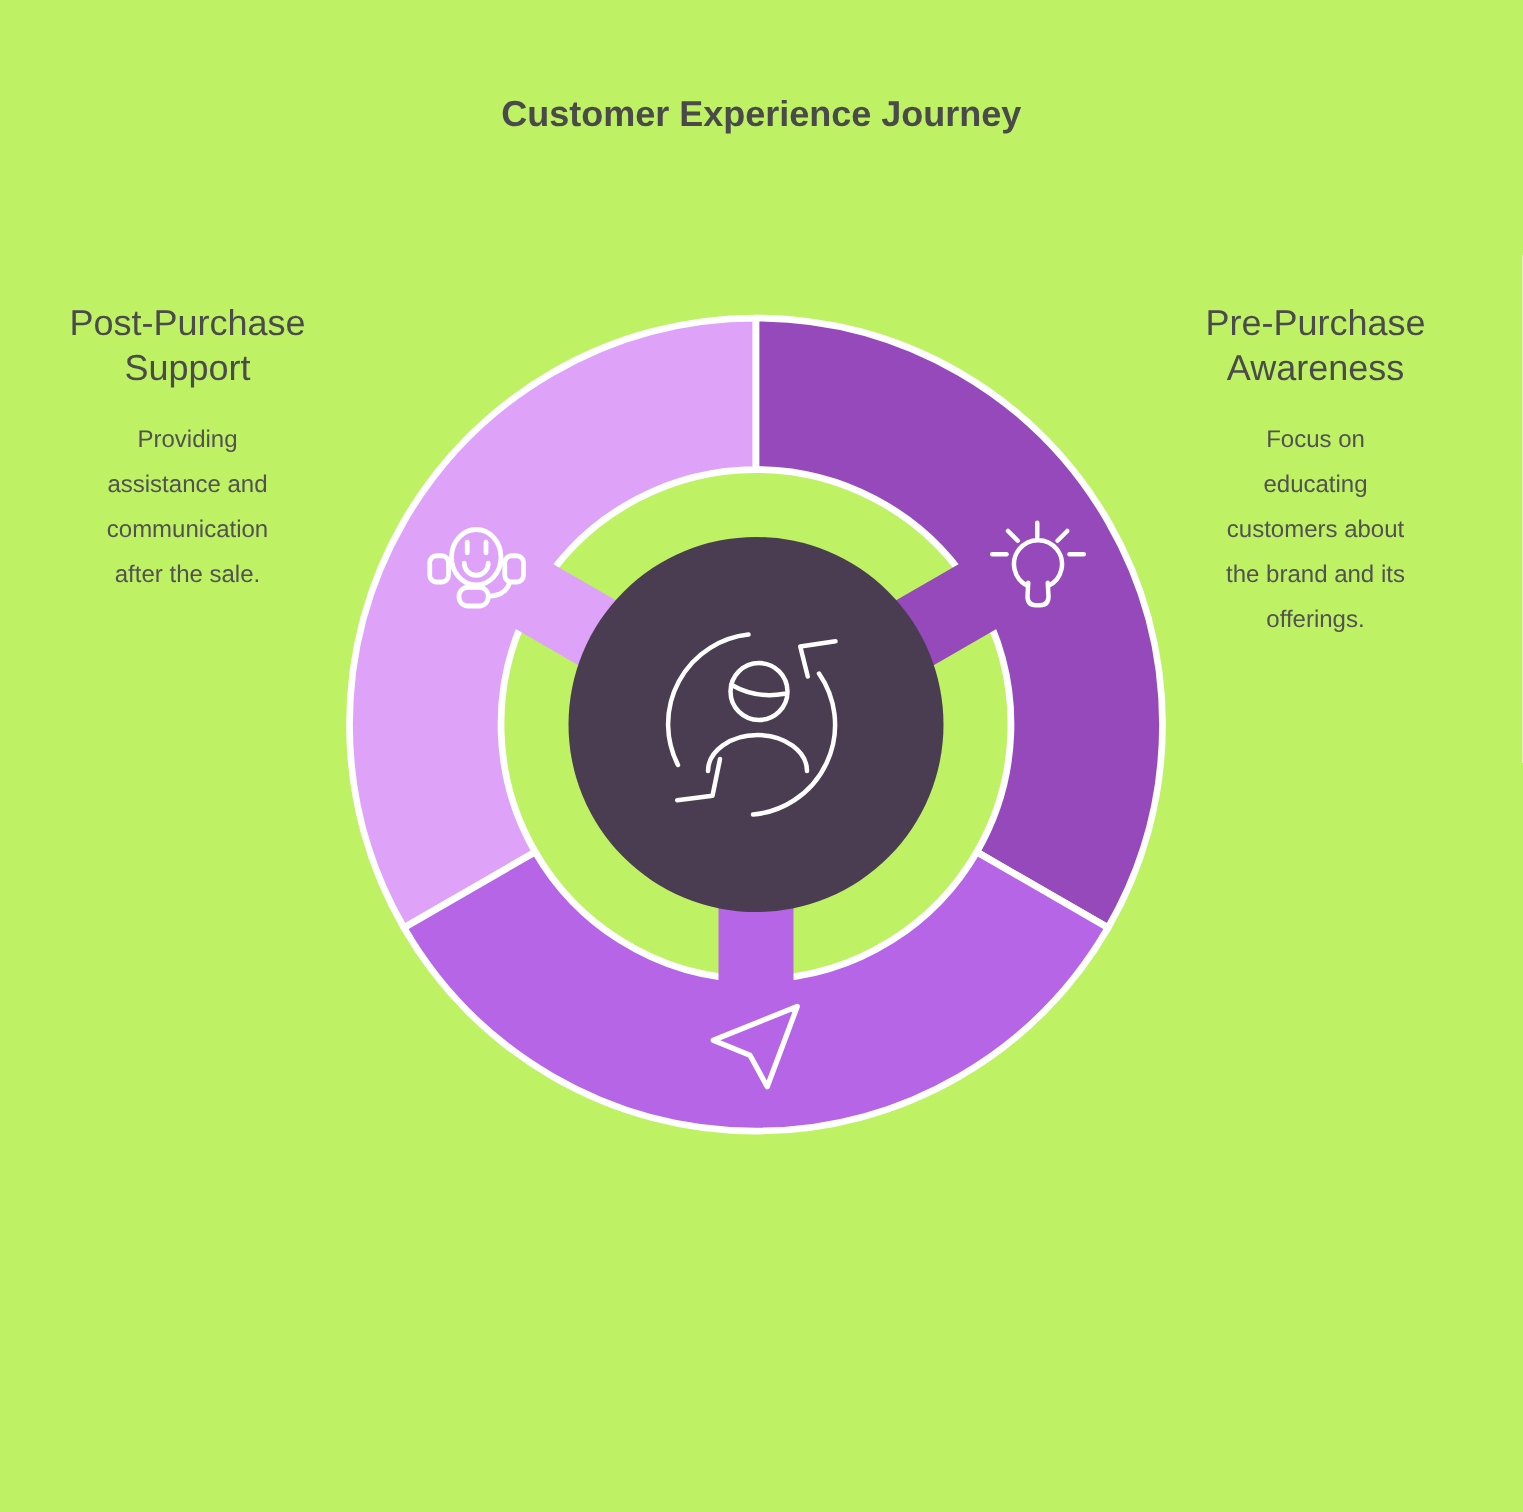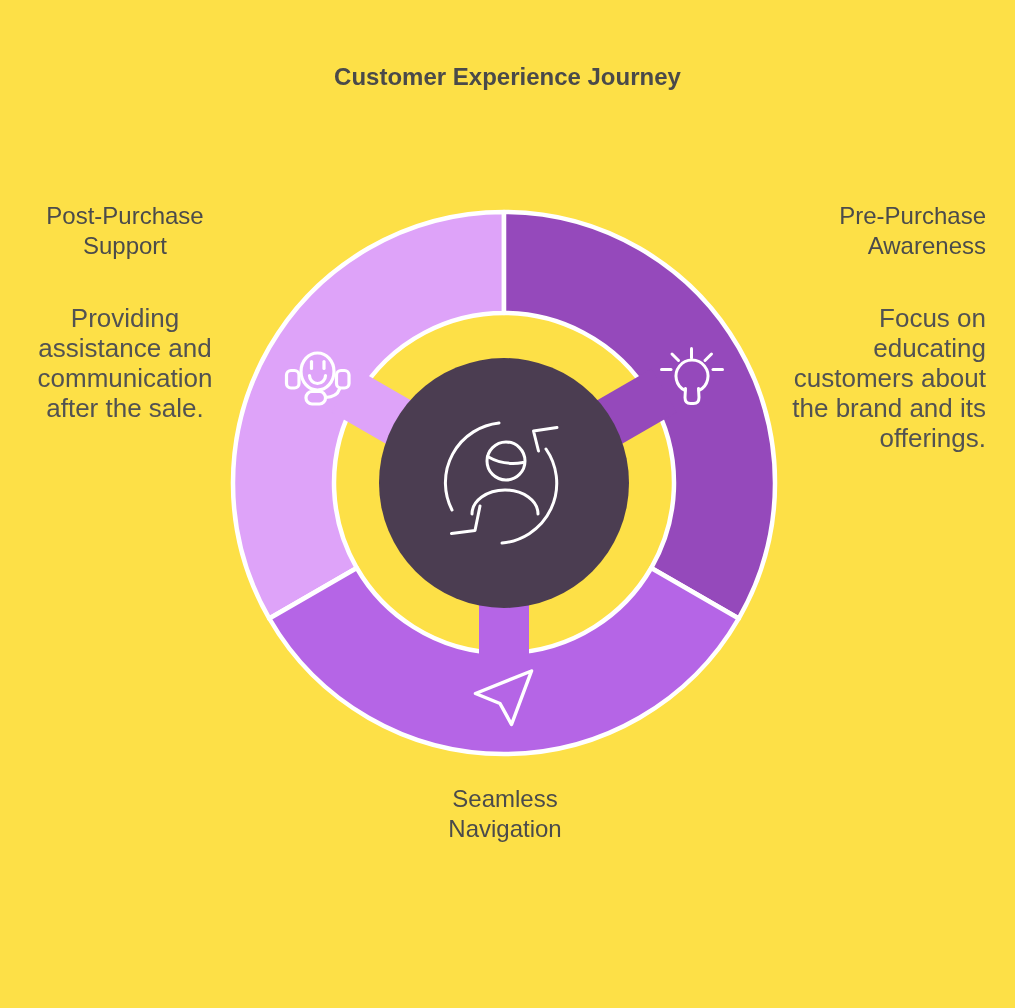--- a/index.html
+++ b/index.html
@@ -1,19 +1,19 @@
 <!DOCTYPE html>
 <html><head>
 <meta charset="utf-8">
 <style>
   html,body{margin:0;padding:0;background:#ffffff;}
   .stage{
     position:relative;
     width:1015px;height:1008px;
-    background:#fde047;
+    background:#bef264;
     font-family:"Liberation Sans", sans-serif;
     overflow:hidden;
   }
   .diagram-title{
     position:absolute;
     left:0;top:62px;width:1015px;
     margin:0;
     text-align:center;
     font-size:24px;
     font-weight:700;
@@ -26,29 +26,28 @@
     white-space:pre-line;
   }
   .seg-label .seg-title{
     font-size:24px;
     font-weight:400;
     color:#4b4b4b;
     line-height:30px;
     white-space:pre-line;
   }
   .seg-label .seg-desc{
-    font-size:26px;
+    font-size:16px;
     font-weight:400;
     color:#525252;
     line-height:30px;
     white-space:pre-line;
-    margin-top:24px;
   }
   .seg-label.left{left:15px;top:183px;width:220px;}
-  .seg-label.right{left:768px;top:183px;width:218px;text-align:right;}
+  .seg-label.right{left:768px;top:183px;width:218px;}
   .seg-label.bottom{left:395px;top:766px;width:220px;}
   svg.wheel{position:absolute;left:0;top:0;}
 </style>
 </head>
 <body>
 
 <div class="stage">
 
   <h1 class="diagram-title">Customer Experience Journey</h1>
 
@@ -65,22 +64,20 @@
     <div class="seg-title">Pre-Purchase
 Awareness</div>
     <div class="seg-desc">Focus on
 educating
 customers about
 the brand and its
 offerings.</div>
   </div>
 
   <div class="seg-label bottom">
-    <div class="seg-title">Seamless
-Navigation</div>
   </div>
 
   <svg class="wheel" width="1015" height="1008" viewBox="0 0 1015 1008">
 
     <path d="M 504 212 A 271 271 0 0 0 269.3 618.5 L 356.8 568 A 170 170 0 0 1 504 313 Z" stroke="#FFFFFF" stroke-width="4.5" stroke-linejoin="round" fill="#DEA3F9"></path>
     <path d="M 738.7 618.5 A 271 271 0 0 0 504 212 L 504 313 A 170 170 0 0 1 651.2 568 Z" stroke="#FFFFFF" stroke-width="4.5" stroke-linejoin="round" fill="#9549BB"></path>
     <path d="M 269.3 618.5 A 271 271 0 0 0 738.7 618.5 L 651.2 568 A 170 170 0 0 1 356.8 568 Z" stroke="#FFFFFF" stroke-width="4.5" stroke-linejoin="round" fill="#B565E6"></path>
 
     <rect x="479" y="596" width="50" height="72" transform="rotate(120 504 483)" fill="#DEA3F9"></rect>
     <rect x="479" y="596" width="50" height="72" transform="rotate(240 504 483)" fill="#9549BB"></rect>

